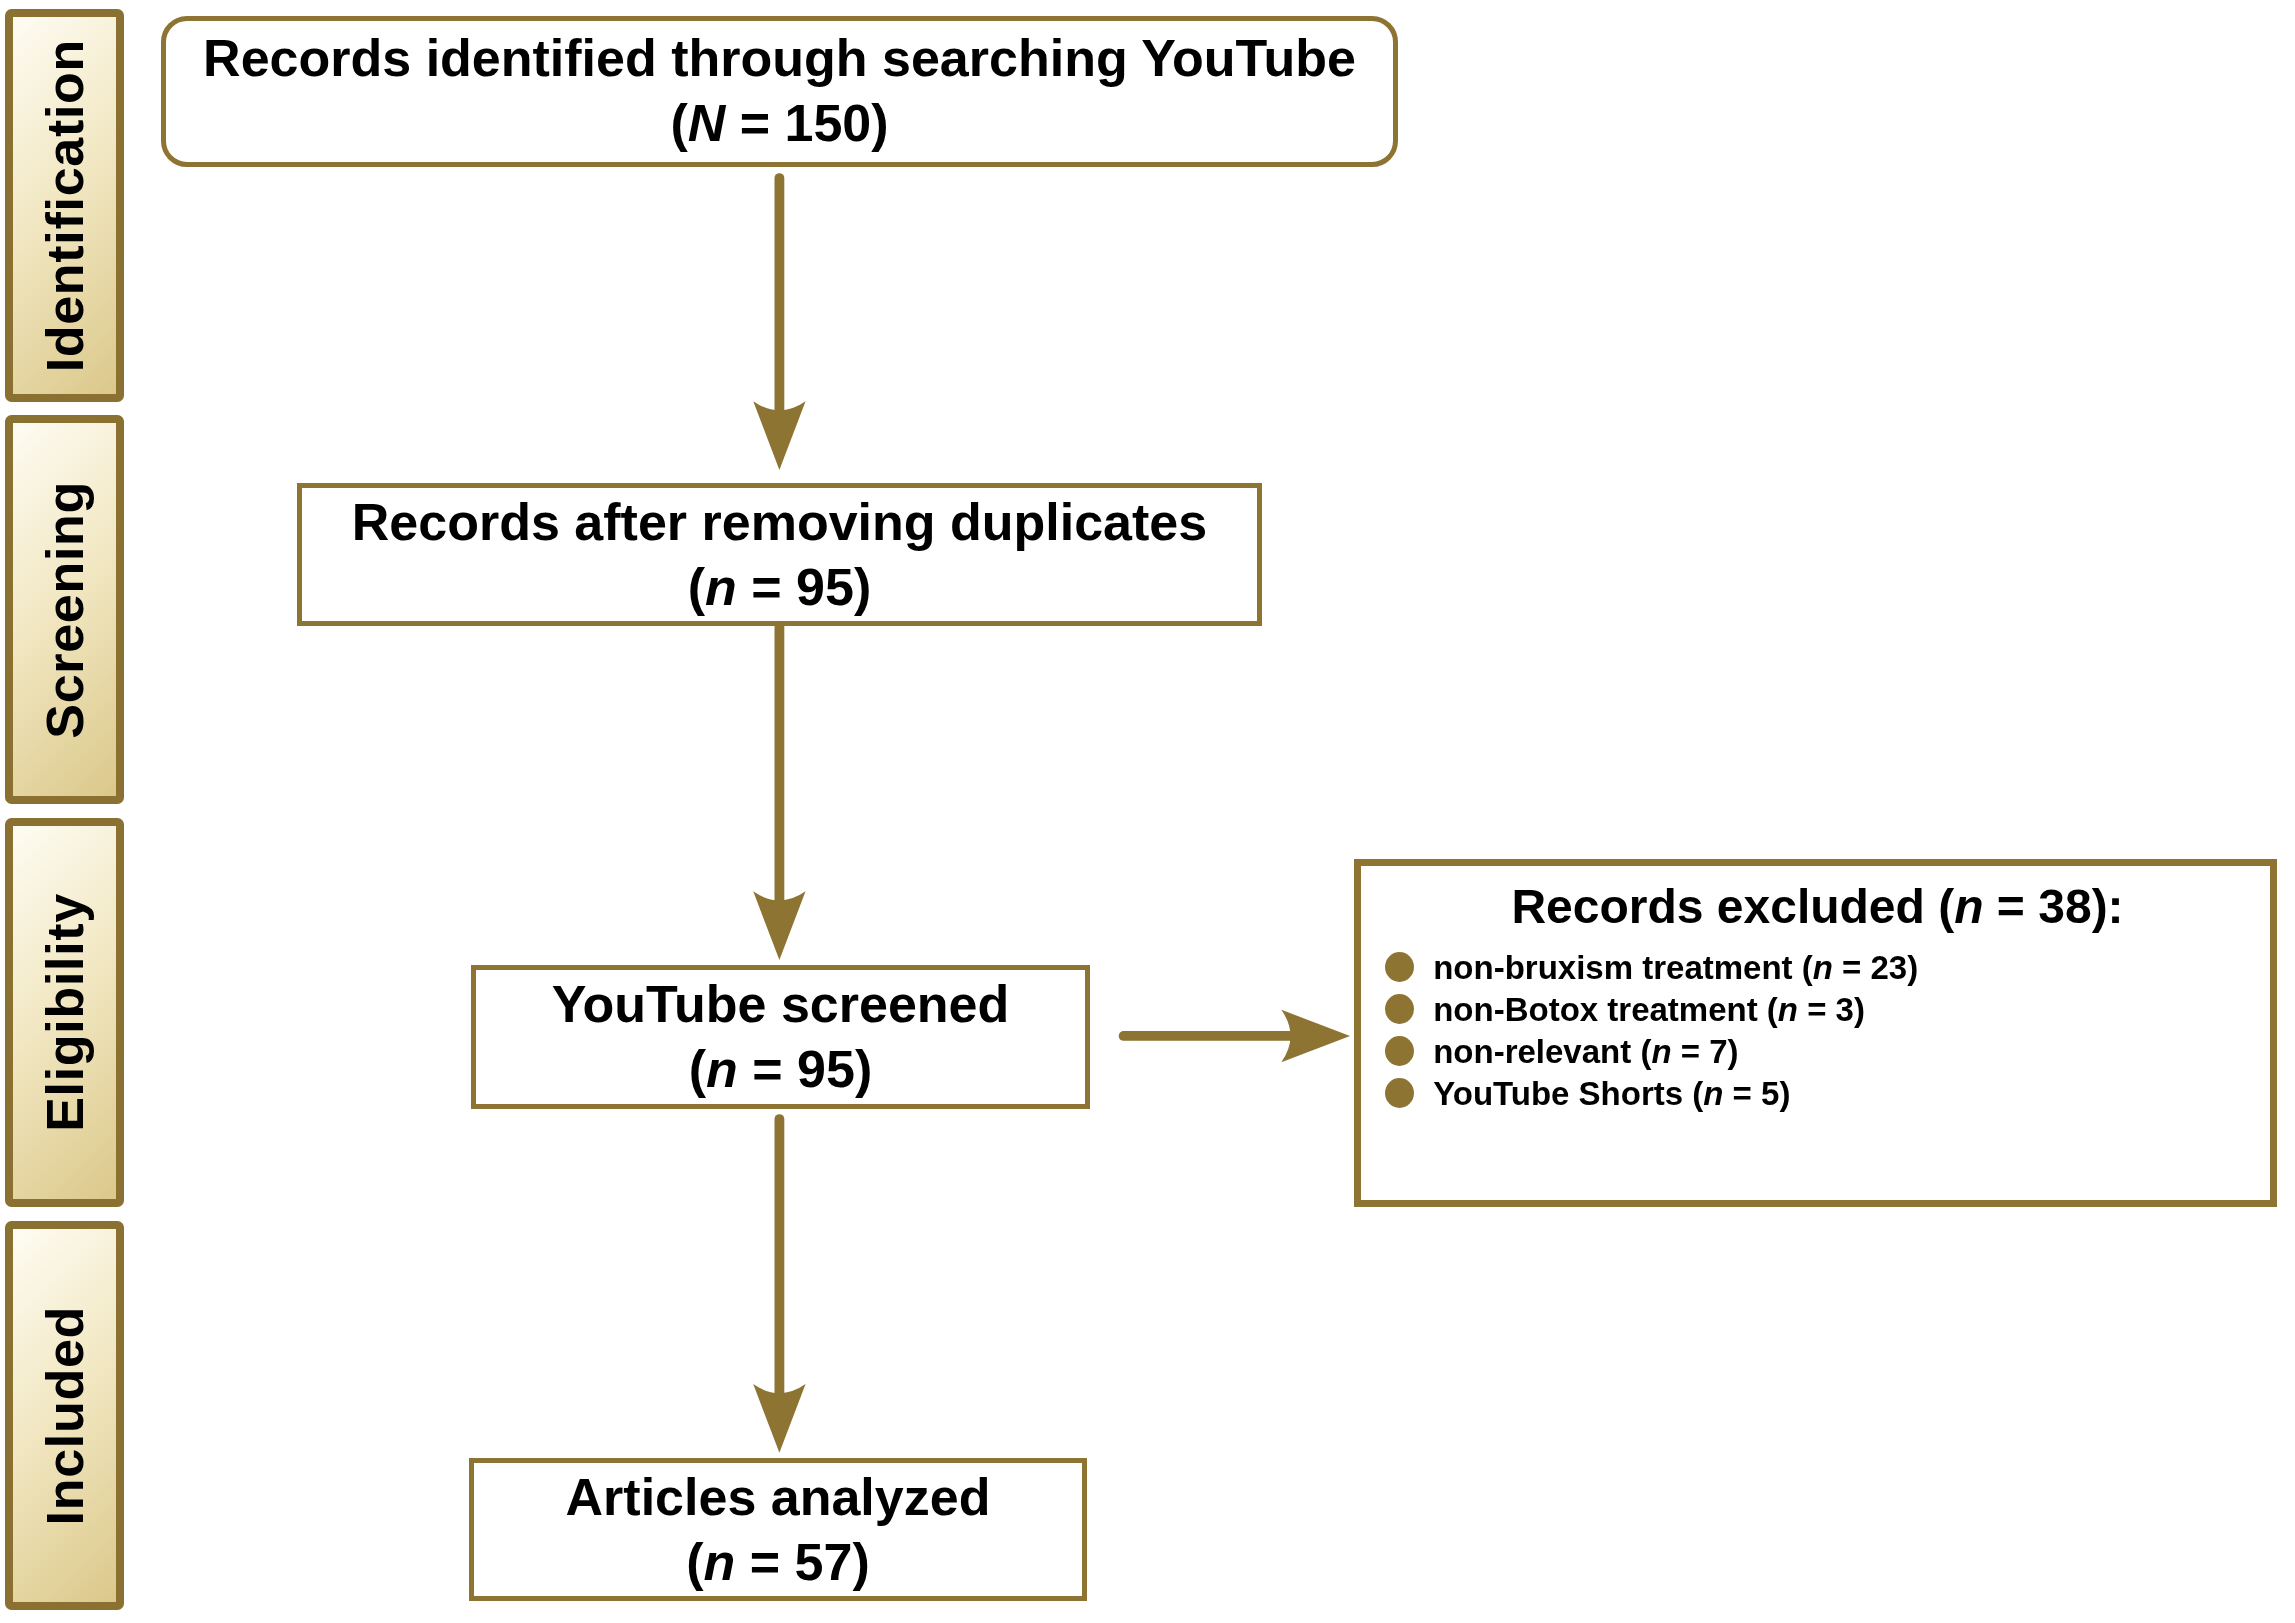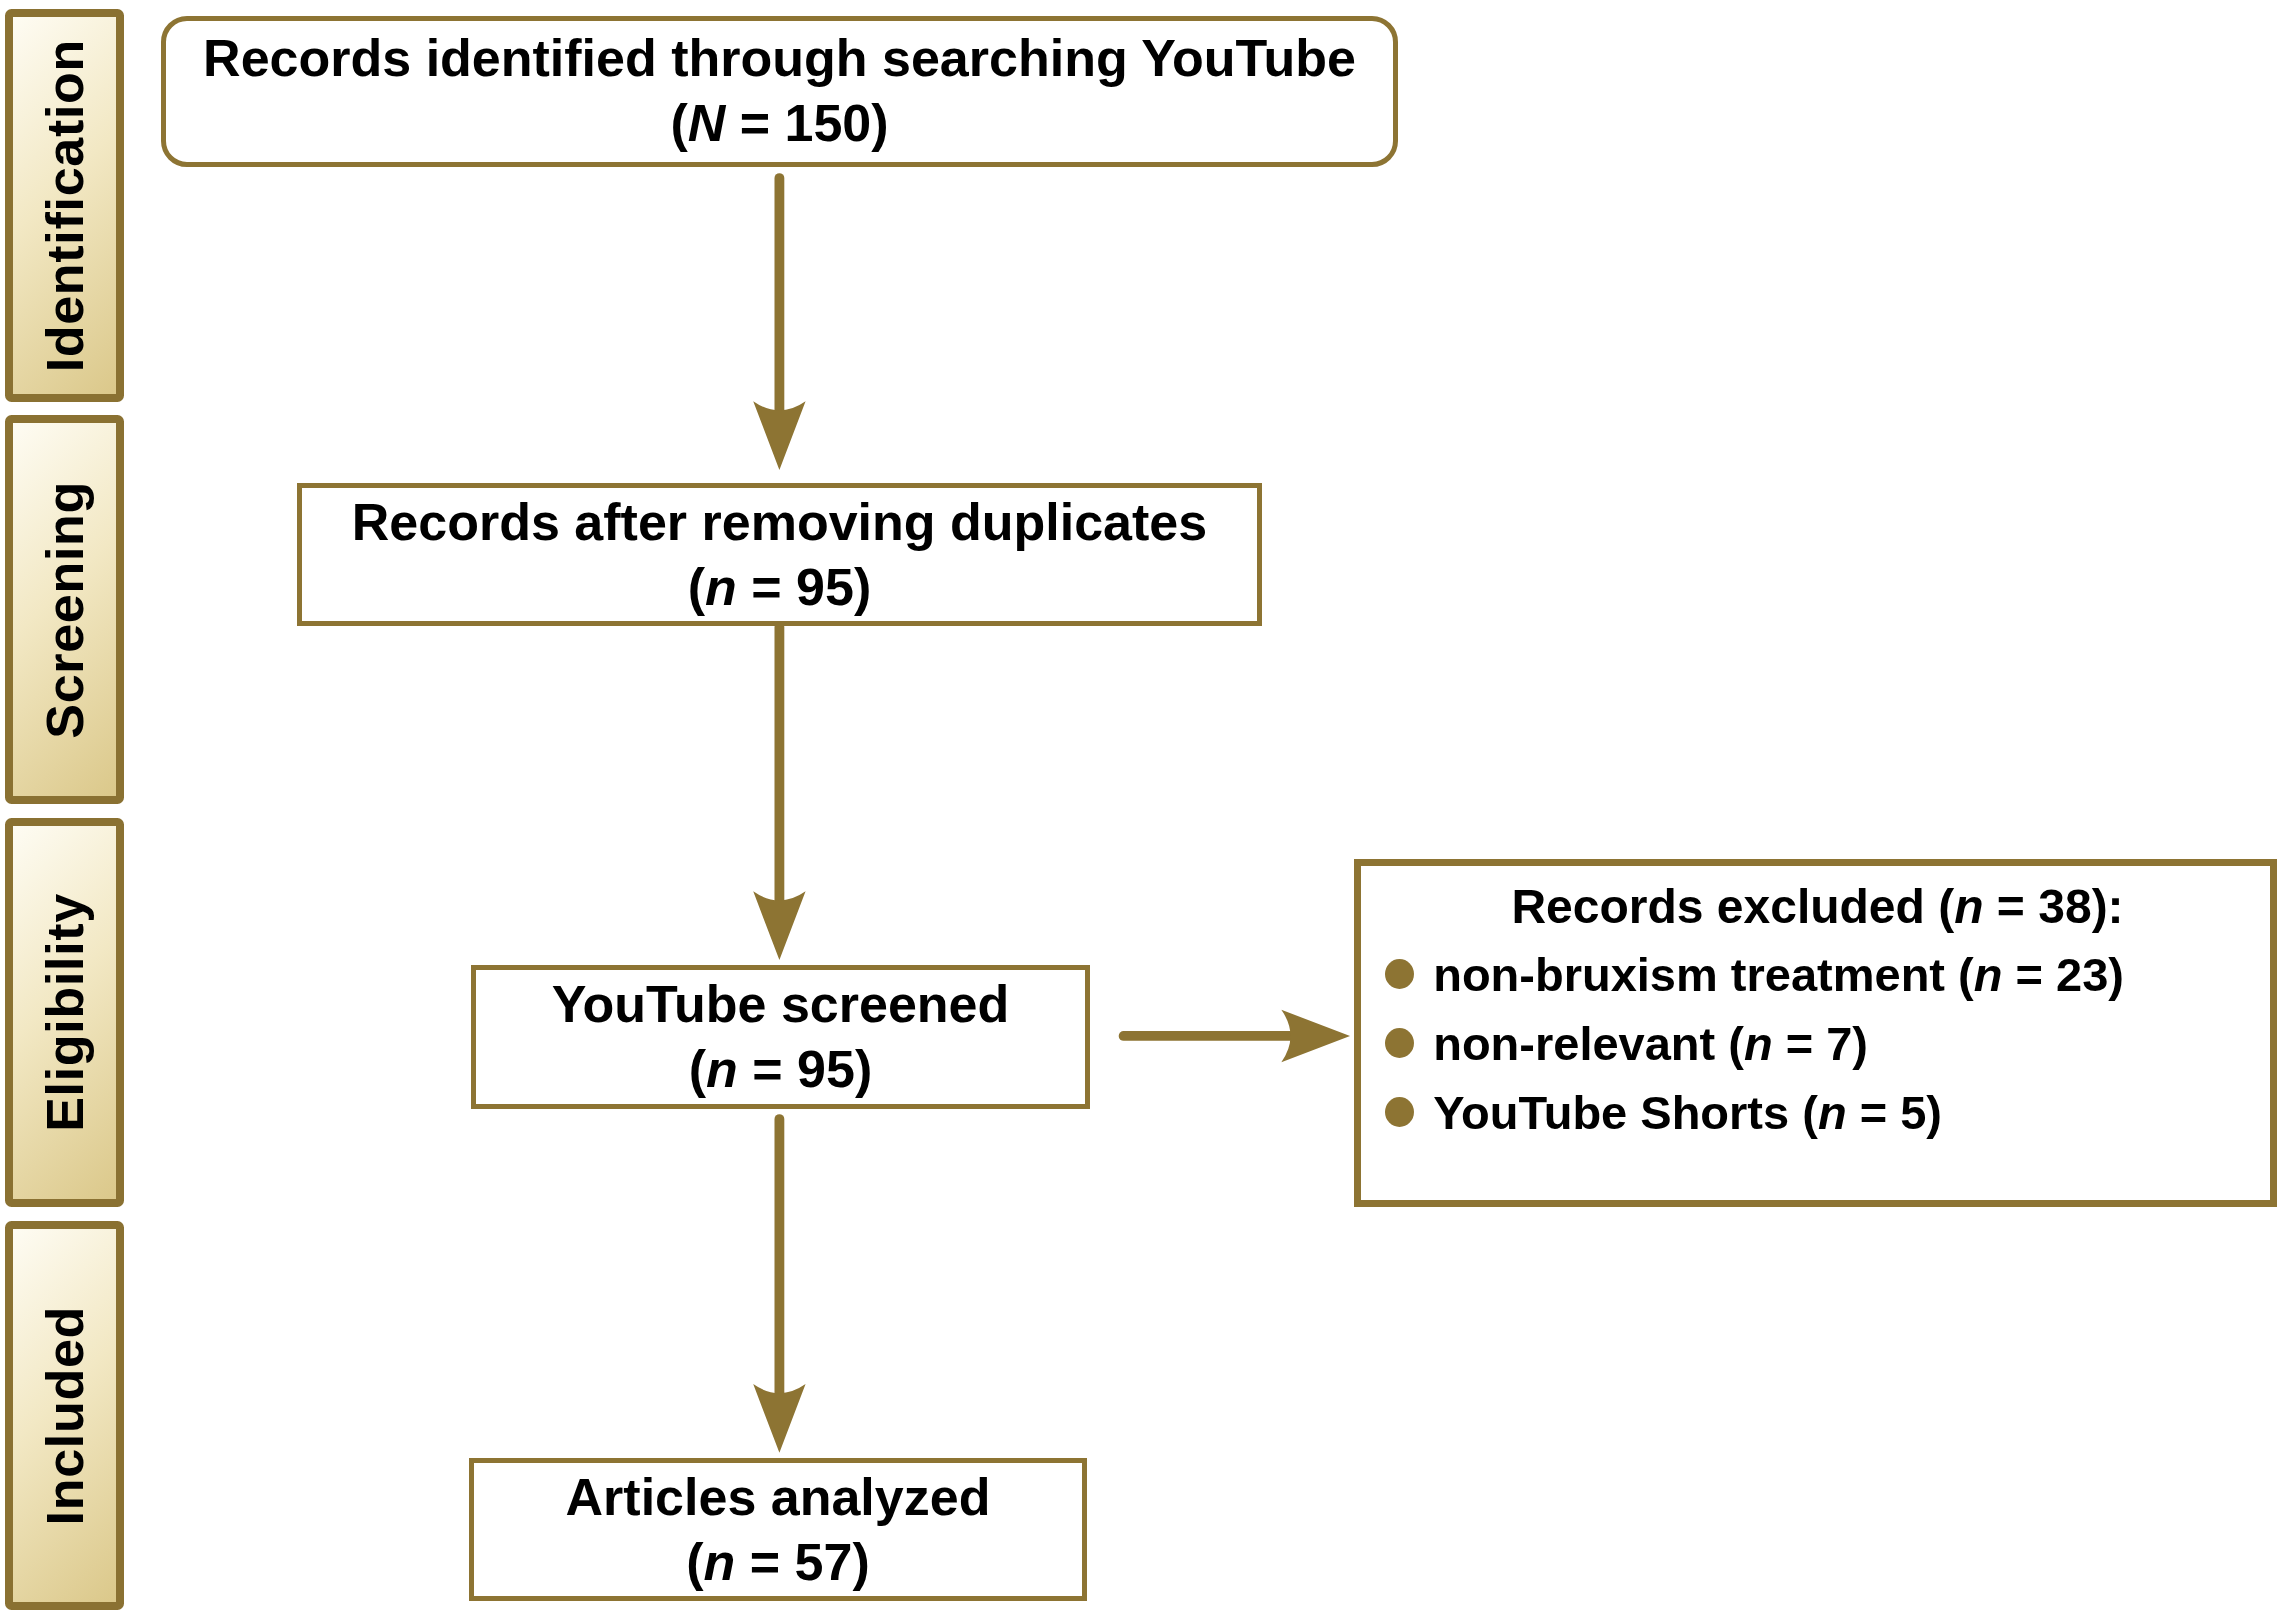--- a/index.html
+++ b/index.html
@@ -83,22 +83,22 @@
     line-height:1.25;
     width:100%;
     text-align:center;
     margin-bottom:14px;
   }
   .ex-list{
     list-style:none;
     width:100%;
     display:flex;
     flex-direction:column;
-    gap:22px;
-    font-size:47px;
+    gap:9px;
+    font-size:33px;
     line-height:1.0;
     text-align:left;
   }
   .ex-item{
     display:flex;
     align-items:center;
   }
   .bullet{
     flex:0 0 auto;
     width:29px;
@@ -184,20 +184,24 @@
     <div class="ex-title">
       <span>Records excluded (</span><span class="it">n</span><span> = 38):</span>
     </div>
     <ul class="ex-list">
       <li class="ex-item">
         <span class="bullet"></span>
         <span><span>non-bruxism treatment (</span><span class="it">n</span><span> = 23)</span></span>
       </li>
       <li class="ex-item">
         <span class="bullet"></span>
+        <span><span>non-Botox treatment (</span><span class="it">n</span><span> = 3)</span></span>
+      </li>
+      <li class="ex-item">
+        <span class="bullet"></span>
         <span><span>non-relevant (</span><span class="it">n</span><span> = 7)</span></span>
       </li>
       <li class="ex-item">
         <span class="bullet"></span>
         <span><span>YouTube Shorts (</span><span class="it">n</span><span> = 5)</span></span>
       </li>
     </ul>
   </div>
 
   <svg class="arrows" viewBox="0 0 3507 2480" xmlns="http://www.w3.org/2000/svg">

